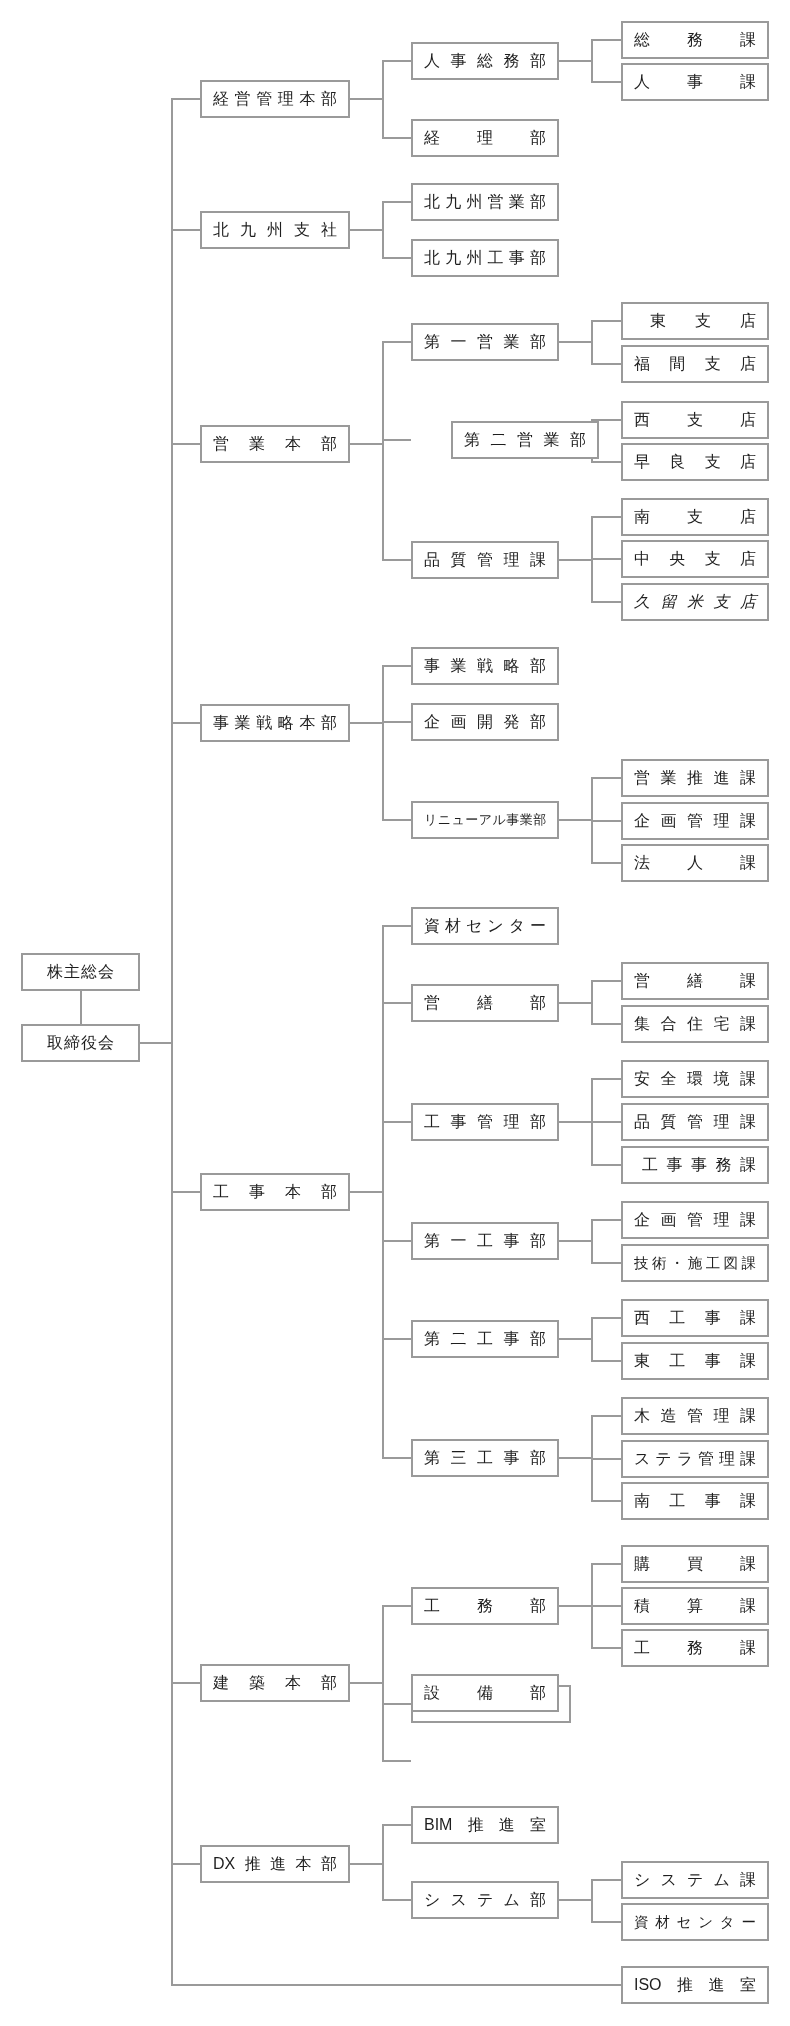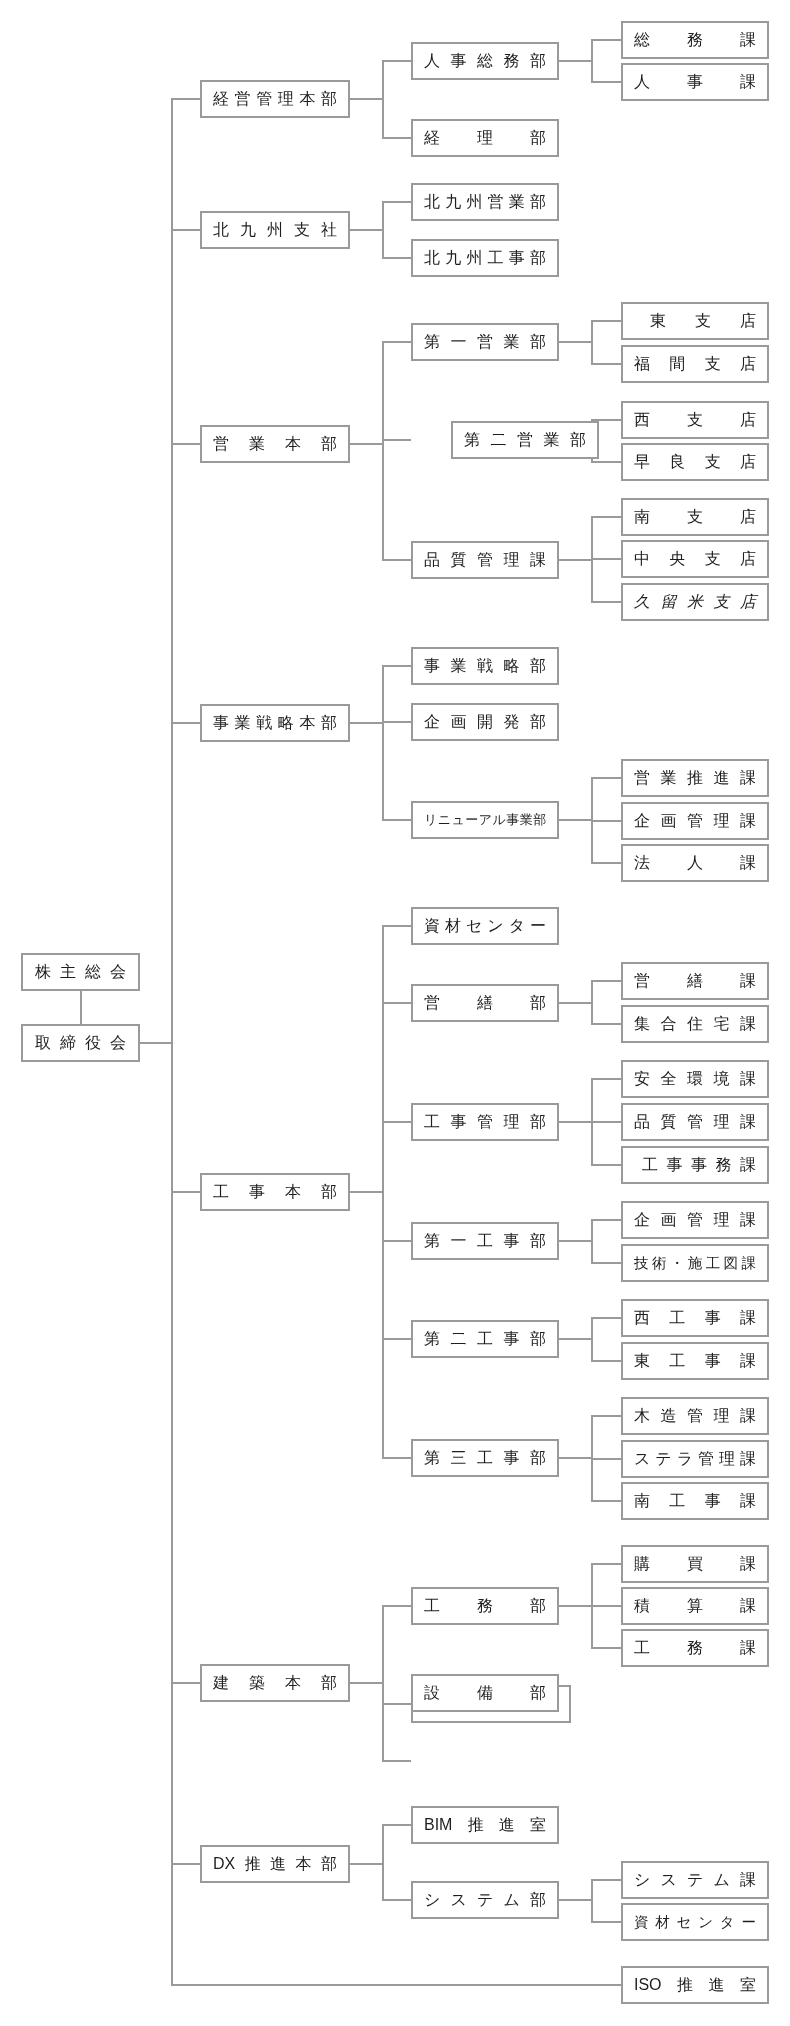--- a/index.html
+++ b/index.html
@@ -22,21 +22,21 @@
     display:block;height:34px;line-height:34px;
     padding:0 11px;color:var(--text);
     font-size:16px;font-weight:500;
     text-align:justify;text-align-last:justify;
     -moz-text-align-last:justify;text-justify:inter-character;
     overflow:hidden;
     border-radius:16px;
   }
   .node-label.len7{font-size:14.5px;}
   .node-label.len9{font-size:13px;letter-spacing:-0.2px;}
-  .gov .node-label{padding:0 12px;}
+  .gov .node-label{padding:0 24px;}
   line.connector{stroke:var(--line);stroke-width:2;shape-rendering:crispEdges;}
 </style>
 </head>
 <body>
 
 <div id="org-canvas">
   <svg id="connectors" width="790" height="2026">
       <line x1="80.5" y1="991" x2="80.5" y2="1024" class="connector"></line>
       <line x1="140" y1="1043" x2="173" y2="1043" class="connector"></line>
       <line x1="172" y1="98" x2="172" y2="1986" class="connector"></line>

